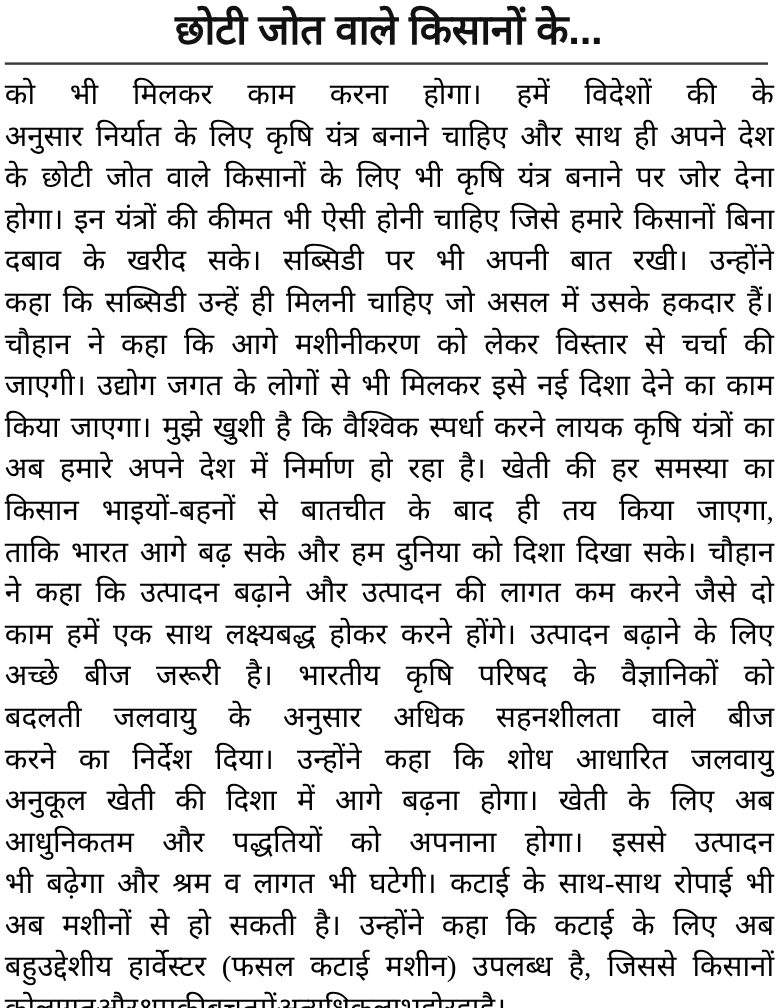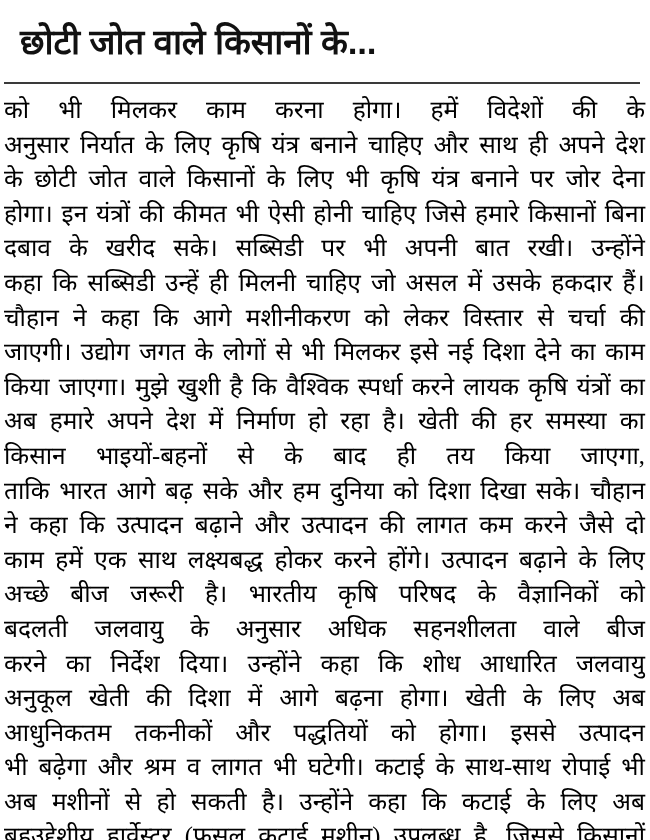--- a/index.html
+++ b/index.html
@@ -25,29 +25,30 @@
     padding: 0;
     background: #ffffff;
   }
 
   
   .headline-block {
     padding: 0 6px 0 4px;
   }
 
   .headline {
-    margin: 16px;
+    margin: 0;
     padding: 4px 0 2px 0;
     font-family: "Liberation Sans", "DejaVu Sans", sans-serif;
     font-weight: 700;
     font-size: 35px;
     line-height: 44px;
     letter-spacing: -0.2px;
     color: #111111;
     white-space: nowrap;
+    text-align: center;
   }
 
   .headline-rule {
     height: 0;
     margin: 2px 4px 0 0;
     border: 0;
     border-top: 2px solid #3a3a3a;
   }
 
   
@@ -237,20 +238,21 @@
         <span>खेती</span>
         <span>की</span>
         <span>हर</span>
         <span>समस्या</span>
         <span>का</span>
       </div>
       <div class="body-line">
         <span>किसान</span>
         <span>भाइयों-बहनों</span>
         <span>से</span>
+        <span>बातचीत</span>
         <span>के</span>
         <span>बाद</span>
         <span>ही</span>
         <span>तय</span>
         <span>किया</span>
         <span>जाएगा,</span>
       </div>
       <div class="body-line">
         <span>ताकि</span>
         <span>भारत</span>
@@ -338,24 +340,24 @@
         <span>आगे</span>
         <span>बढ़ना</span>
         <span>होगा।</span>
         <span>खेती</span>
         <span>के</span>
         <span>लिए</span>
         <span>अब</span>
       </div>
       <div class="body-line">
         <span>आधुनिकतम</span>
-        <span>तकनीकों</span>
         <span>और</span>
         <span>पद्धतियों</span>
         <span>को</span>
+        <span>अपनाना</span>
         <span>होगा।</span>
         <span>इससे</span>
         <span>उत्पादन</span>
       </div>
       <div class="body-line">
         <span>भी</span>
         <span>बढ़ेगा</span>
         <span>और</span>
         <span>श्रम</span>
         <span>व</span>

